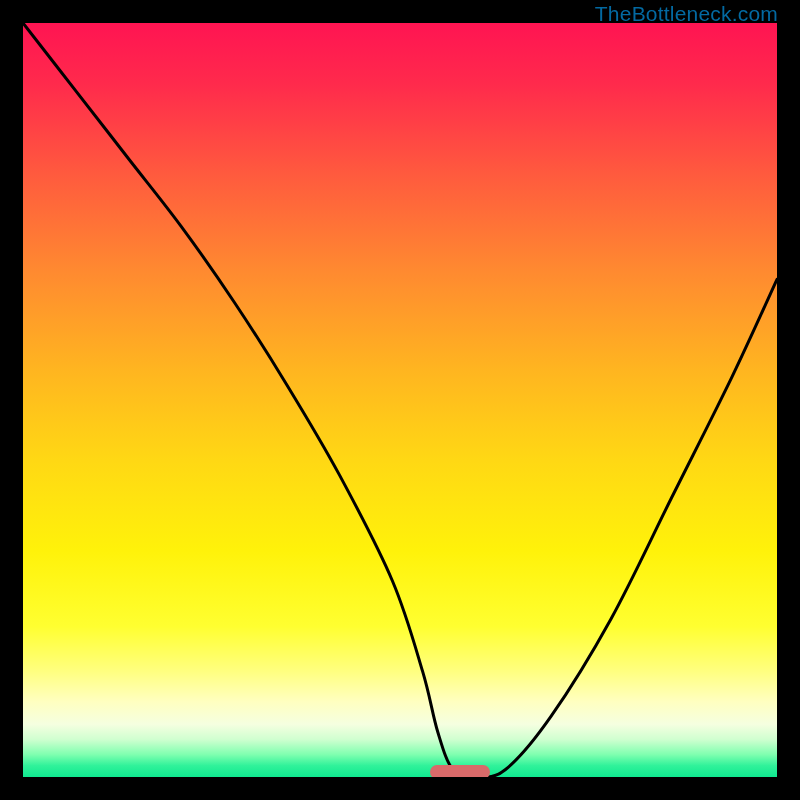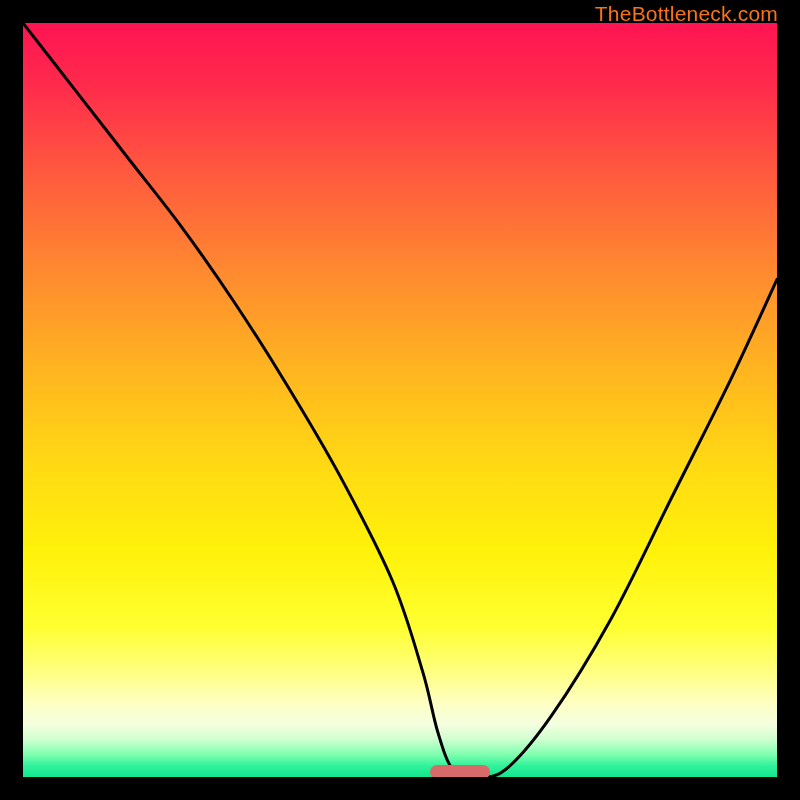--- a/index.html
+++ b/index.html
@@ -60,21 +60,21 @@
   }
   .marker {
     position: absolute;
     background: #d96a6a;
     border-radius: 8px;
   }
   .watermark {
     position: absolute;
     top: 2px;
     right: 22px;
-    color: #f97316;
+    color: #0369a1;
     font-family: Arial, Helvetica, sans-serif;
     font-size: 21px;
     letter-spacing: 0.2px;
   }
 </style>
 </head>
 <body>
 
 <div class="frame">
 

